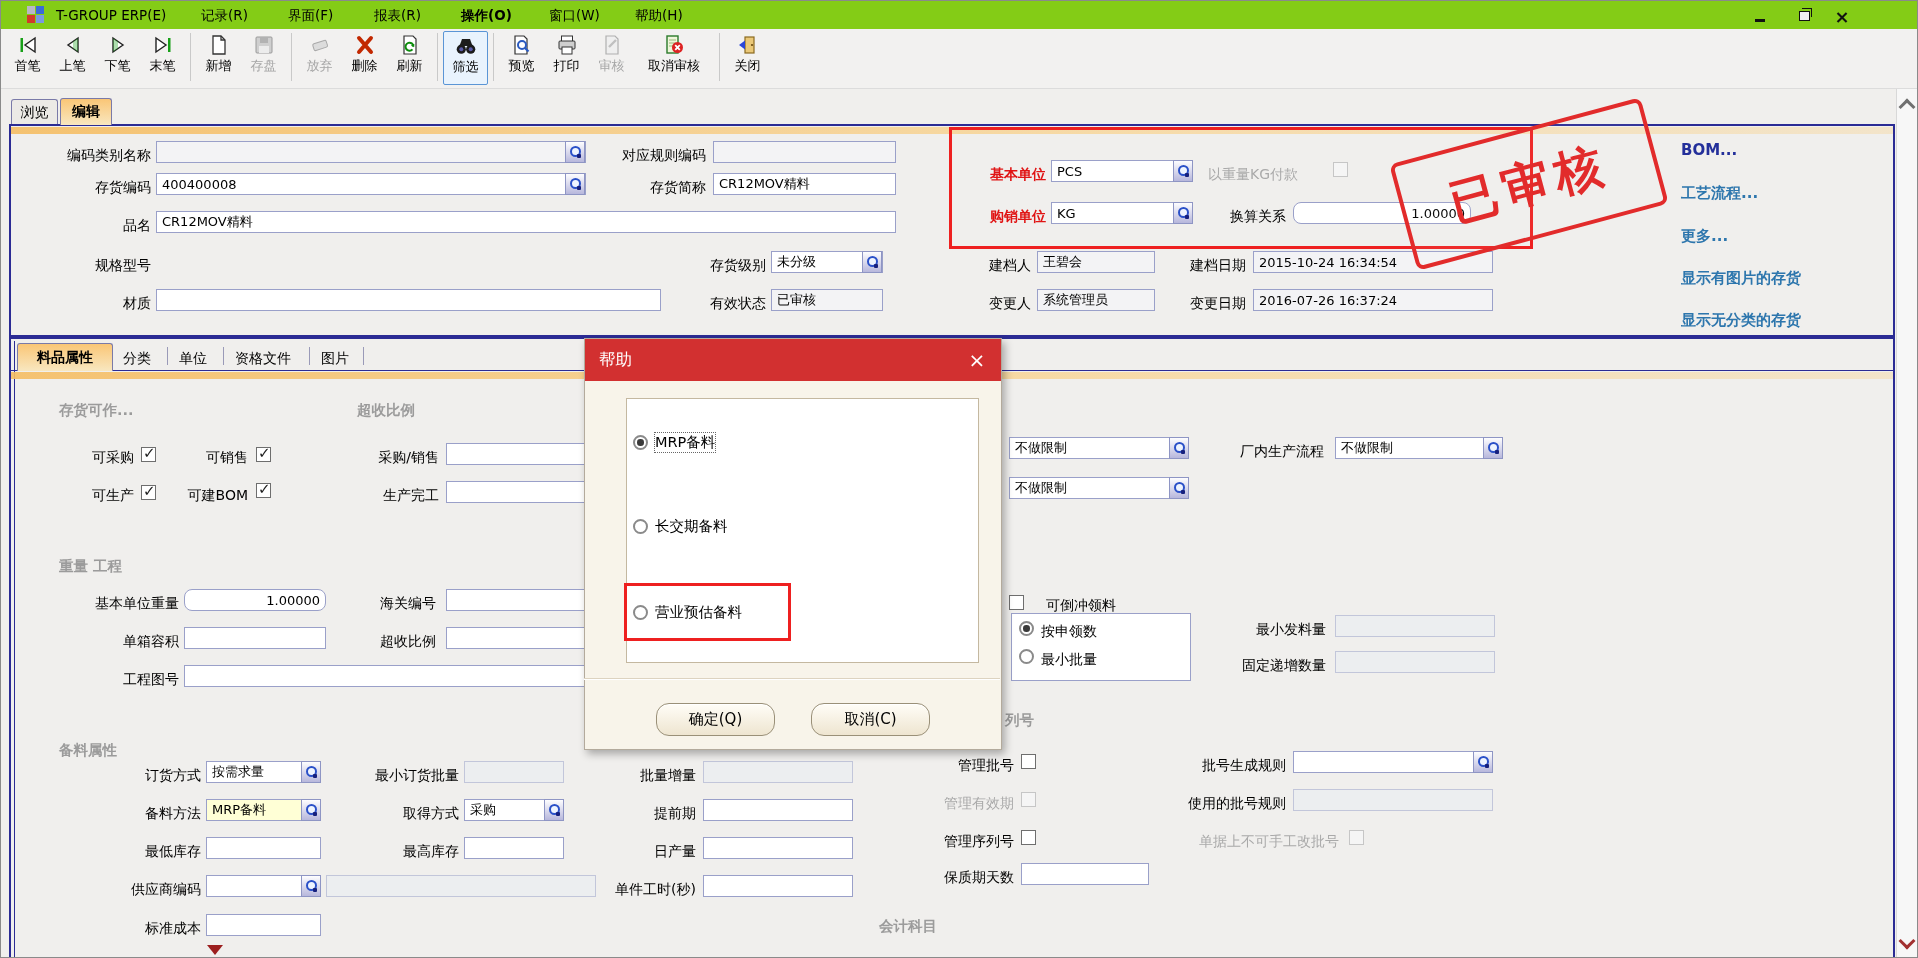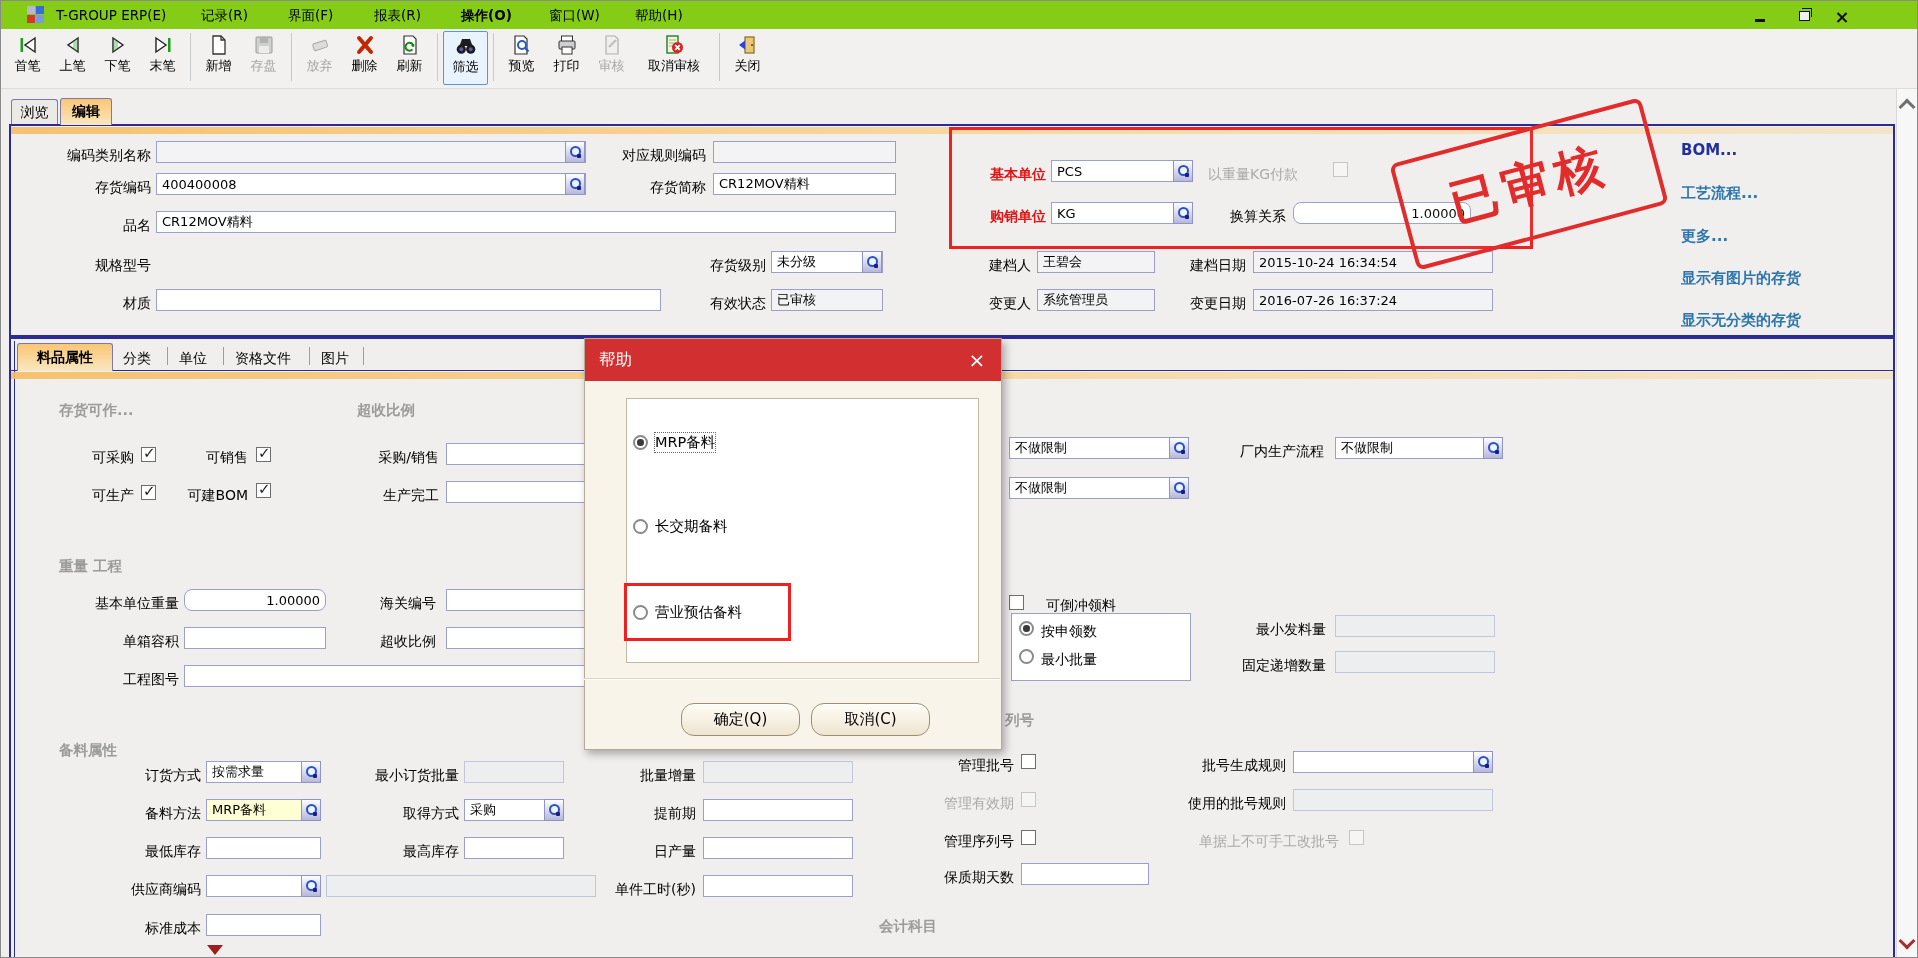--- a/index.html
+++ b/index.html
@@ -414,21 +414,21 @@
   </div>
   <div class="dlg-list"></div>
   <span class="radio sel" style="left:632px;top:434px;z-index:10;"></span>
   <span class="dlg-opt focus" style="left:654px;top:432px;">MRP备料</span>
   <span class="radio" style="left:632px;top:518px;z-index:10;"></span>
   <span class="dlg-opt" style="left:654px;top:516px;">长交期备料</span>
   <span class="radio" style="left:632px;top:604px;z-index:10;"></span>
   <span class="dlg-opt" style="left:654px;top:602px;">营业预估备料</span>
   <div class="redrect" style="left:623px;top:582px;width:167px;height:58px;z-index:12;"></div>
   <div class="dlg-sep"></div>
-  <div class="dbtn" style="left:655px;top:702px;margin-left:25px;">确定(Q)</div>
+  <div class="dbtn" style="left:655px;top:702px;">确定(Q)</div>
   <div class="dbtn" style="left:810px;top:702px;">取消(C)</div>
 
   <div class="scroll">
     <span class="chev up" style="left:4px;top:12px;"></span>
     <span class="chev down" style="left:4px;top:846px;"></span>
   </div>
   <span class="tri-down" style="left:206px;top:944px;"></span>
 
 </div>
 

